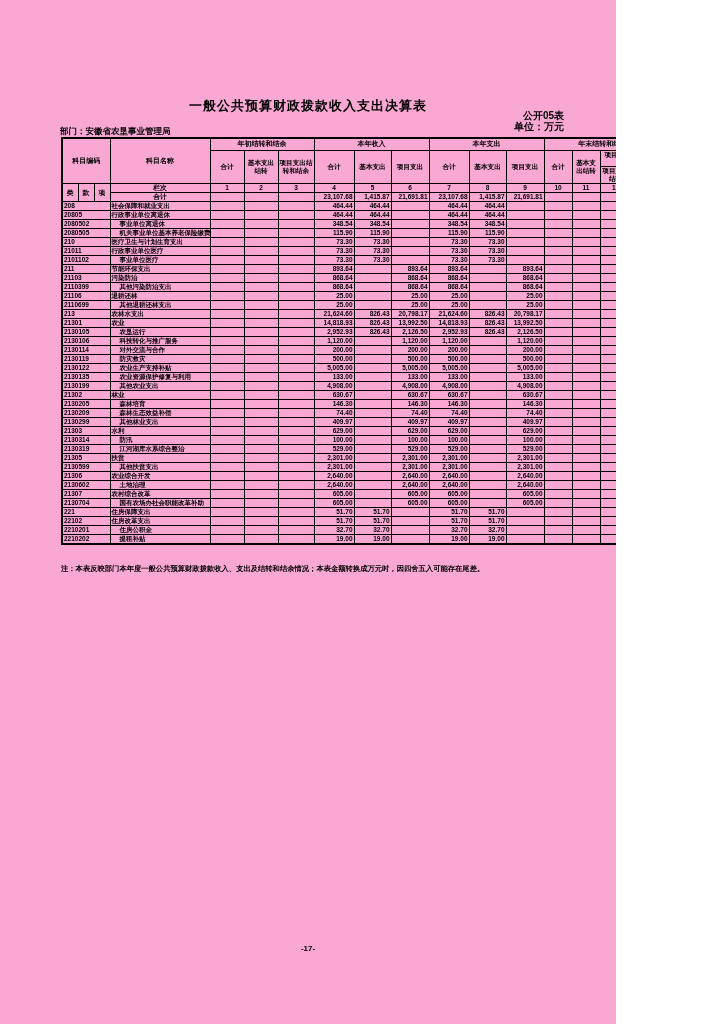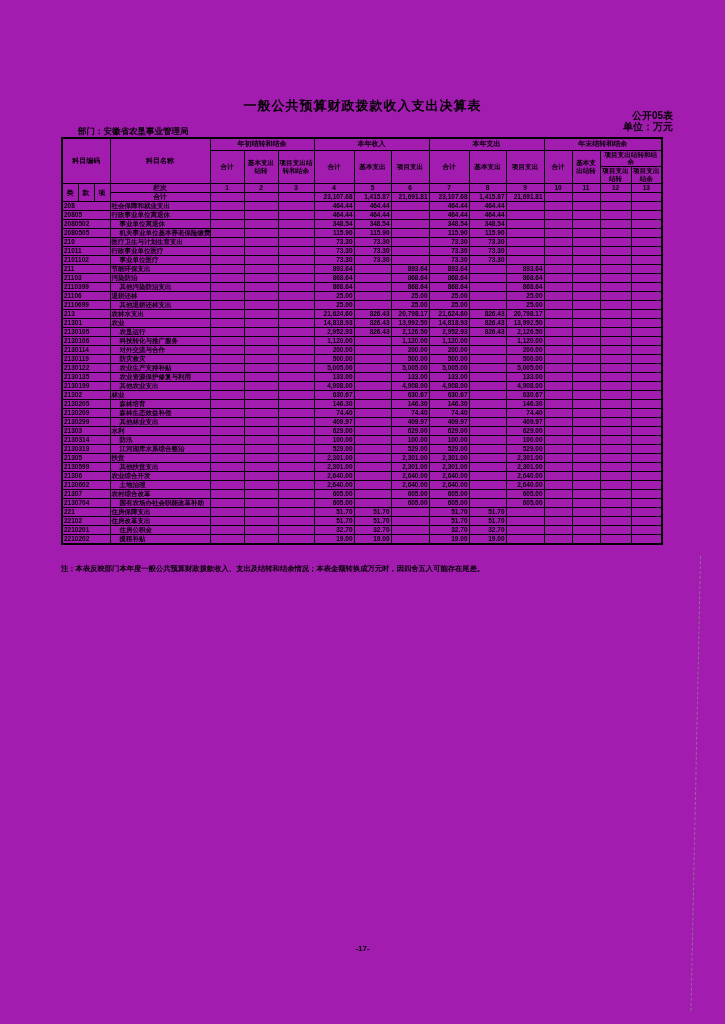--- a/index.html
+++ b/index.html
@@ -1,30 +1,30 @@
 <!DOCTYPE html>
 <html><head>
 <meta charset="utf-8">
 <style>
   * { margin:0; padding:0; box-sizing:border-box; }
   html,body { background:#ffffff; }
   .page {
-    position:relative; width:725px; height:1024px; background:#a21caf;
+    position:relative; width:616px; height:1024px; background:#f9a8d4;
     font-family:"Liberation Sans", sans-serif; color:#000; overflow:hidden;
   }
   .doc-title {
     position:absolute; top:97px; left:0; width:100%;
     text-align:center; font-size:13px; font-weight:bold; letter-spacing:1px;
   }
   .meta-right {
     position:absolute; top:110px; right:52px; text-align:right;
     font-size:10px; font-weight:bold; line-height:11px;
   }
   .dept-line {
-    position:absolute; top:126px; left:78px;
+    position:absolute; top:126px; left:60px;
     font-size:8.5px; font-weight:bold;
   }
   .table-wrap { position:absolute; top:137px; left:61px; width:604px; }
   table.budget {
     border-collapse:collapse; width:602px; table-layout:fixed;
     border:2px solid #000;
   }
   table.budget th, table.budget td {
     border:1px solid #000; font-weight:bold; overflow:hidden;
     vertical-align:middle; padding:0 1px;

